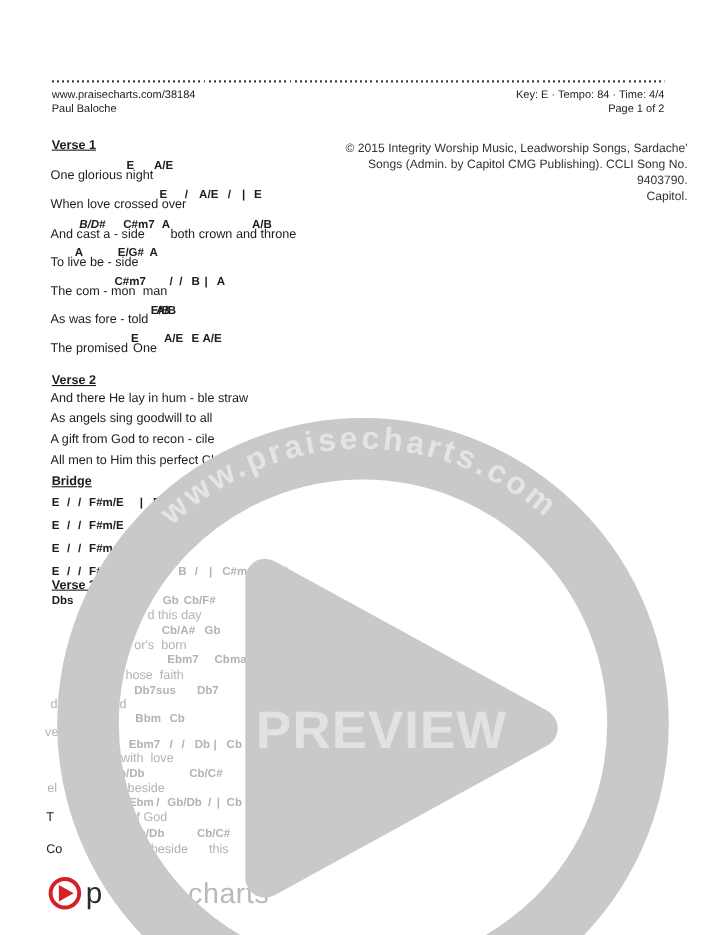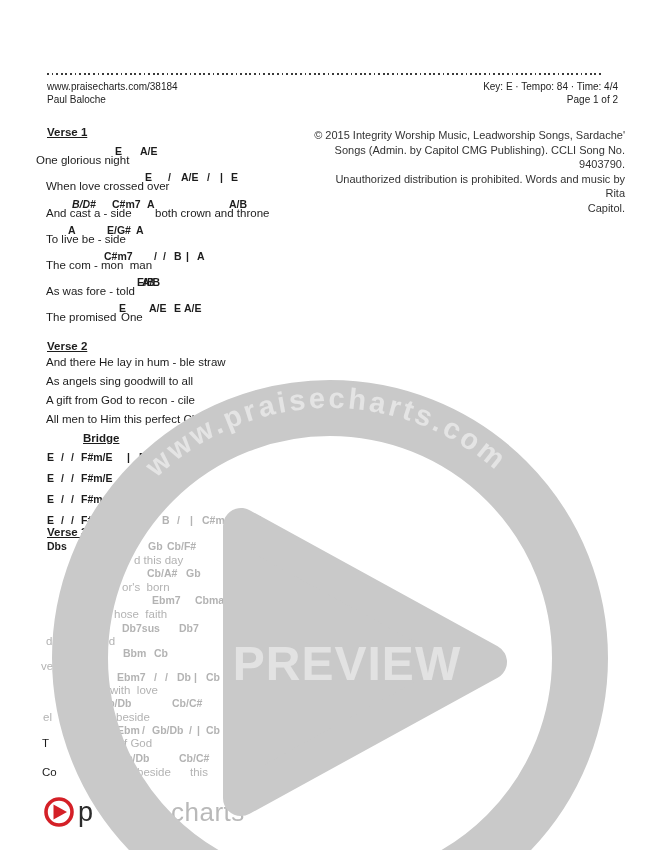--- a/index.html
+++ b/index.html
@@ -11,21 +11,21 @@
     position:absolute; left:47px; top:33px;
     font-size:27px; font-weight:bold; color:#111; letter-spacing:-0.3px;
     white-space:nowrap;
   }
   .dotted-rule{
     position:absolute; left:47px; top:73px; width:557px; height:2px;
     background:repeating-linear-gradient(90deg,#3a3a3a 0 1.8px,transparent 1.8px 4.6px);
   }
   .meta{position:absolute; font-size:10px; color:#222; line-height:13px; white-space:nowrap;}
   .meta-left{left:47px; top:80px;}
-  .meta-right{right:32px; top:80px; text-align:right;}
+  .meta-right{right:46px; top:80px; text-align:right;}
   .copyright{
     position:absolute; left:313px; top:128px; width:312px;
     font-size:11px; color:#333; line-height:14.6px;text-align:right;
   }
   #song-layer{position:absolute; left:0; top:0; width:650px; height:850px;}
   .frag{position:absolute; line-height:1; white-space:pre;}
   .frag.lyric{font-size:11.5px; color:var(--ink);}
   .frag.chord{font-size:10.5px; font-weight:bold; color:var(--ink);}
   .frag.heading{font-size:11.5px; font-weight:bold; color:var(--ink); text-decoration:underline;}
   .frag.muted{color:var(--muted);}
@@ -45,29 +45,28 @@
     <div>Paul Baloche</div>
   </div>
   <div class="meta meta-right">
     <div>Key: E · Tempo: 84 · Time: 4/4</div>
     <div>Page 1 of 2</div>
   </div>
 
   <div class="copyright">
     <div>© 2015 Integrity Worship Music, Leadworship Songs, Sardache'</div>
     <div>Songs (Admin. by Capitol CMG Publishing). CCLI Song No. 9403790.</div>
-    <div>Unauthorized distribution is prohibited. Words and music by Rita</div>
     <div>Capitol.</div>
   </div>
 
   <div id="song-layer">
       <span class="frag heading" style="left: 47px; top: 127px;">Verse 1</span>
       <span class="frag chord" style="left: 115px; top: 146px;">E</span>
       <span class="frag chord" style="left: 140px; top: 146px;">A/E</span>
-      <span class="frag lyric" style="left: 36px; top: 155px;">One glorious night</span>
+      <span class="frag lyric" style="left: 46px; top: 155px;">One glorious night</span>
       <span class="frag chord" style="left: 145px; top: 172px;">E</span>
       <span class="frag chord" style="left: 168px; top: 172px;">/</span>
       <span class="frag chord" style="left: 181px; top: 172px;">A/E</span>
       <span class="frag chord" style="left: 207px; top: 172px;">/</span>
       <span class="frag chord" style="left: 220px; top: 172px;">|</span>
       <span class="frag chord" style="left: 231px; top: 172px;">E</span>
       <span class="frag lyric" style="left: 46px; top: 181px;">When love crossed over</span>
       <span class="frag chord" style="left: 72px; top: 199px; font-style: italic;">B/D#</span>
       <span class="frag chord" style="left: 112px; top: 199px;">C#m7</span>
       <span class="frag chord" style="left: 147px; top: 199px;">A</span>
@@ -92,21 +91,21 @@
       <span class="frag chord" style="left: 149px; top: 303px;">A/E</span>
       <span class="frag chord" style="left: 174px; top: 303px;">E</span>
       <span class="frag chord" style="left: 184px; top: 303px;">A/E</span>
       <span class="frag lyric" style="left: 46px; top: 312px;">The promised</span>
       <span class="frag lyric" style="left: 121px; top: 312px;">One</span>
       <span class="frag heading" style="left: 47px; top: 341px;">Verse 2</span>
       <span class="frag lyric" style="left: 46px; top: 357px;">And there He lay in hum - ble straw</span>
       <span class="frag lyric" style="left: 46px; top: 376px;">As angels sing goodwill to all</span>
       <span class="frag lyric" style="left: 46px; top: 395px;">A gift from God to recon - cile</span>
       <span class="frag lyric" style="left: 46px; top: 414px;">All men to Him this perfect Child</span>
-      <span class="frag heading" style="left: 47px; top: 433px; margin-left: 36px;">Bridge</span>
+      <span class="frag heading" style="left: 47px; top: 433px;">Bridge</span>
       <span class="frag chord" style="left: 47px; top: 452px;">E</span>
       <span class="frag chord" style="left: 61px; top: 452px;">/</span>
       <span class="frag chord" style="left: 71px; top: 452px;">/</span>
       <span class="frag chord" style="left: 81px; top: 452px;">F#m/E</span>
       <span class="frag chord" style="left: 127px; top: 452px;">|</span>
       <span class="frag chord" style="left: 139px; top: 452px;">F</span>
       <span class="frag chord" style="left: 47px; top: 473px;">E</span>
       <span class="frag chord" style="left: 61px; top: 473px;">/</span>
       <span class="frag chord" style="left: 71px; top: 473px;">/</span>
       <span class="frag chord" style="left: 81px; top: 473px;">F#m/E</span>

